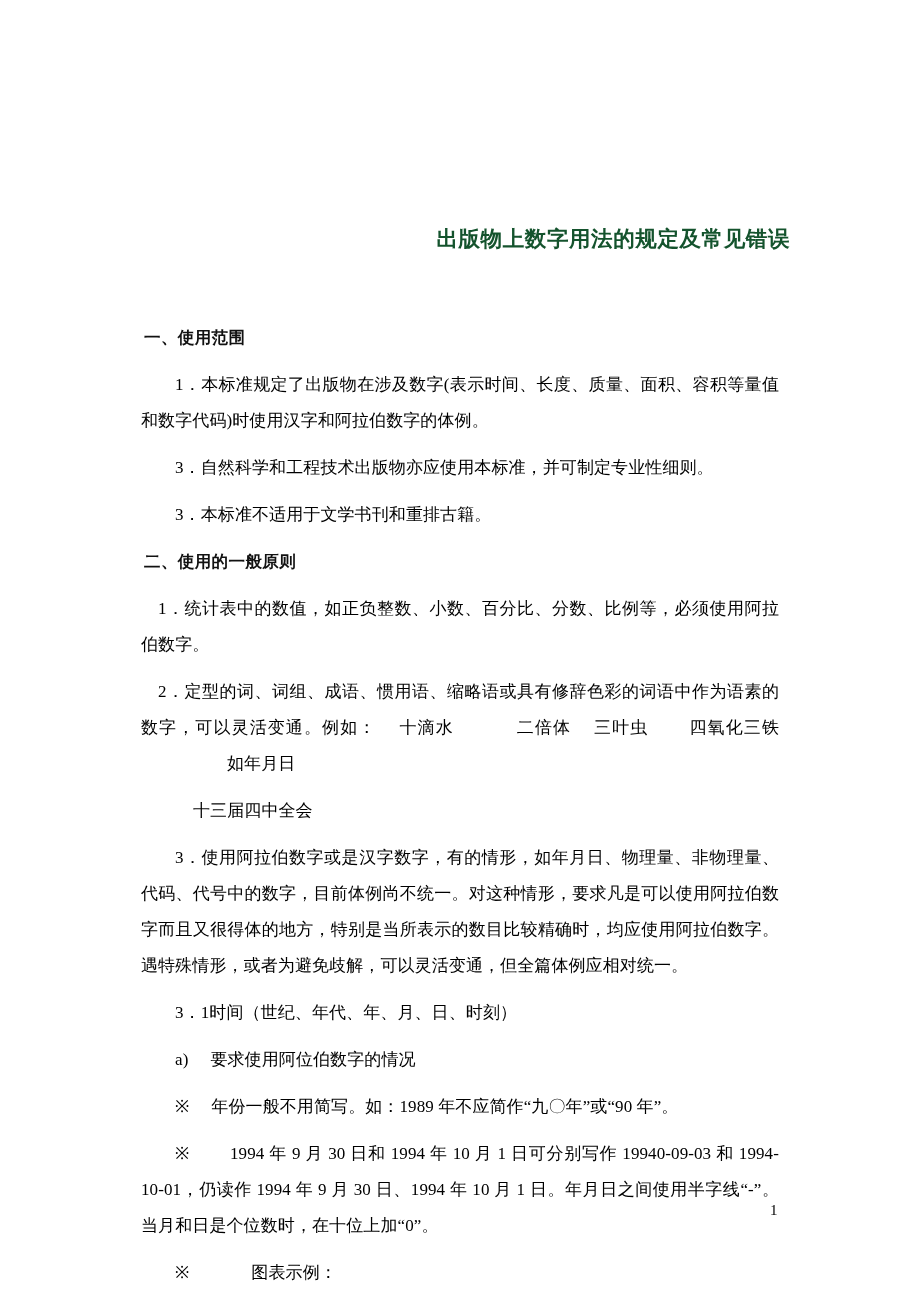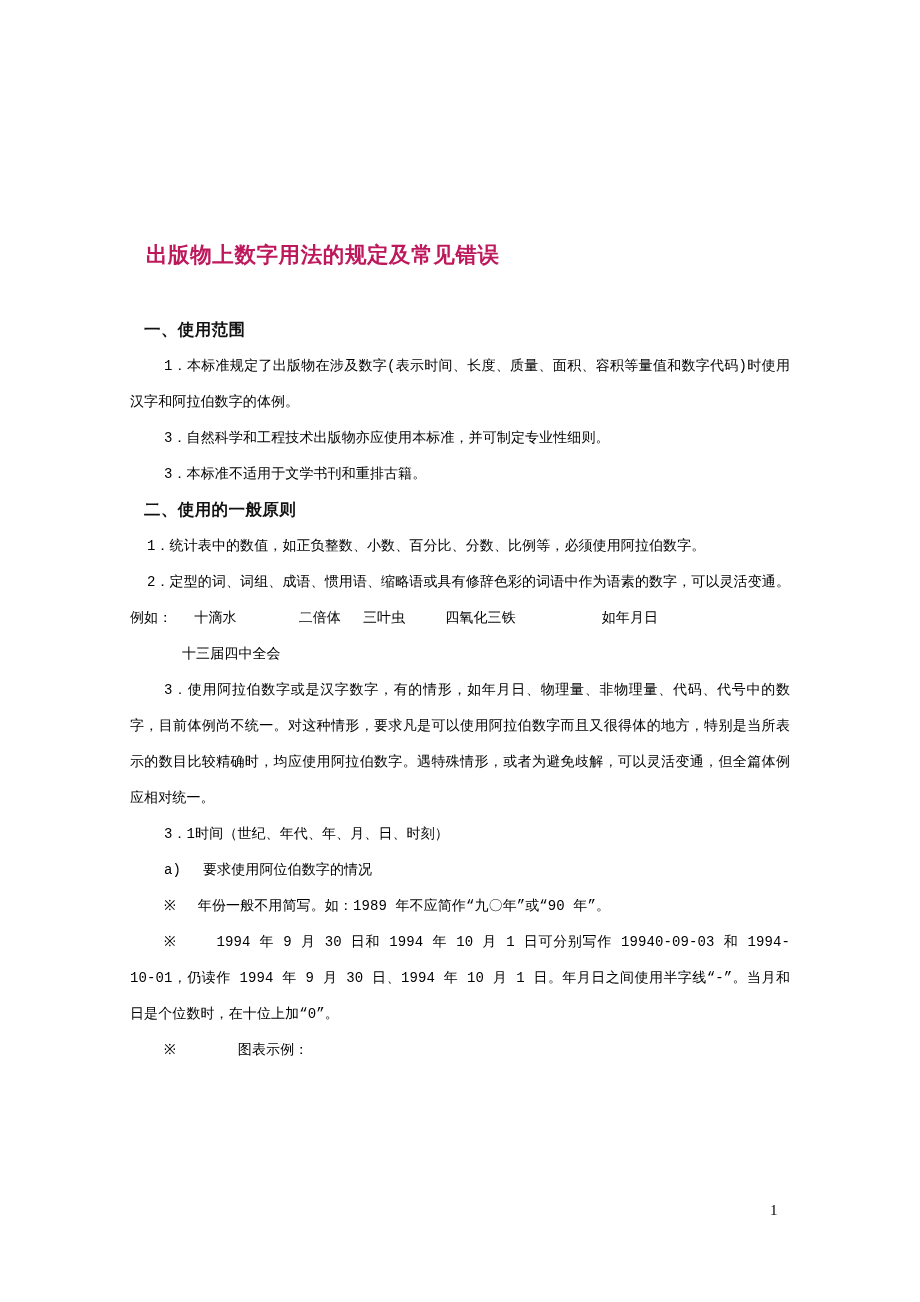--- a/index.html
+++ b/index.html
@@ -26,58 +26,57 @@
 
   
   .content {
     position: absolute;
     left: 130px;
     top: 0;
     width: 660px;
   }
 
   .doc-title {
-    text-align: left;
+    text-align: right;
     font-family: "DejaVu Sans", "Liberation Sans", sans-serif;
     font-weight: bold;
     font-size: 21.5px;
     letter-spacing: 0.6px;
-    margin: 16px;
+    margin: 0;
     padding-top: 226px;
     line-height: 1.2;
-    color: #be185d;
+    color: #14532d;
   }
 
   .heading {
     font-family: "DejaVu Sans", "Liberation Sans", sans-serif;
     font-weight: bold;
     font-size: 16.5px;
     letter-spacing: 0.4px;
     line-height: 36px;
     margin: 0;
     text-indent: 14px;
     color: #111;
   }
 
   p.para {
-    font-size: 14px;
+    font-size: 17px;
     line-height: 36px;
-    margin: 0;
+    margin: 11px;
     text-align: justify;
     text-justify: inter-ideograph;
     letter-spacing: 0.1px;
-    font-family: Liberation Mono, monospace;
   }
 
   
   .ind-2 { text-indent: 34px; }
   .ind-1 { text-indent: 17px; }
   .ind-3 { text-indent: 52px; }
 
-  .spacer-top-1 { margin-top: 44px; }
+  .spacer-top-1 { margin-top: 68px; }
   .spacer-top-2 { margin-top: 10px; }
 
   .page-number {
     position: absolute;
     left: 770px;
     top: 1203px;
     font-size: 15px;
     font-family: "Liberation Serif", "DejaVu Serif", serif;
     line-height: 1;
   }

